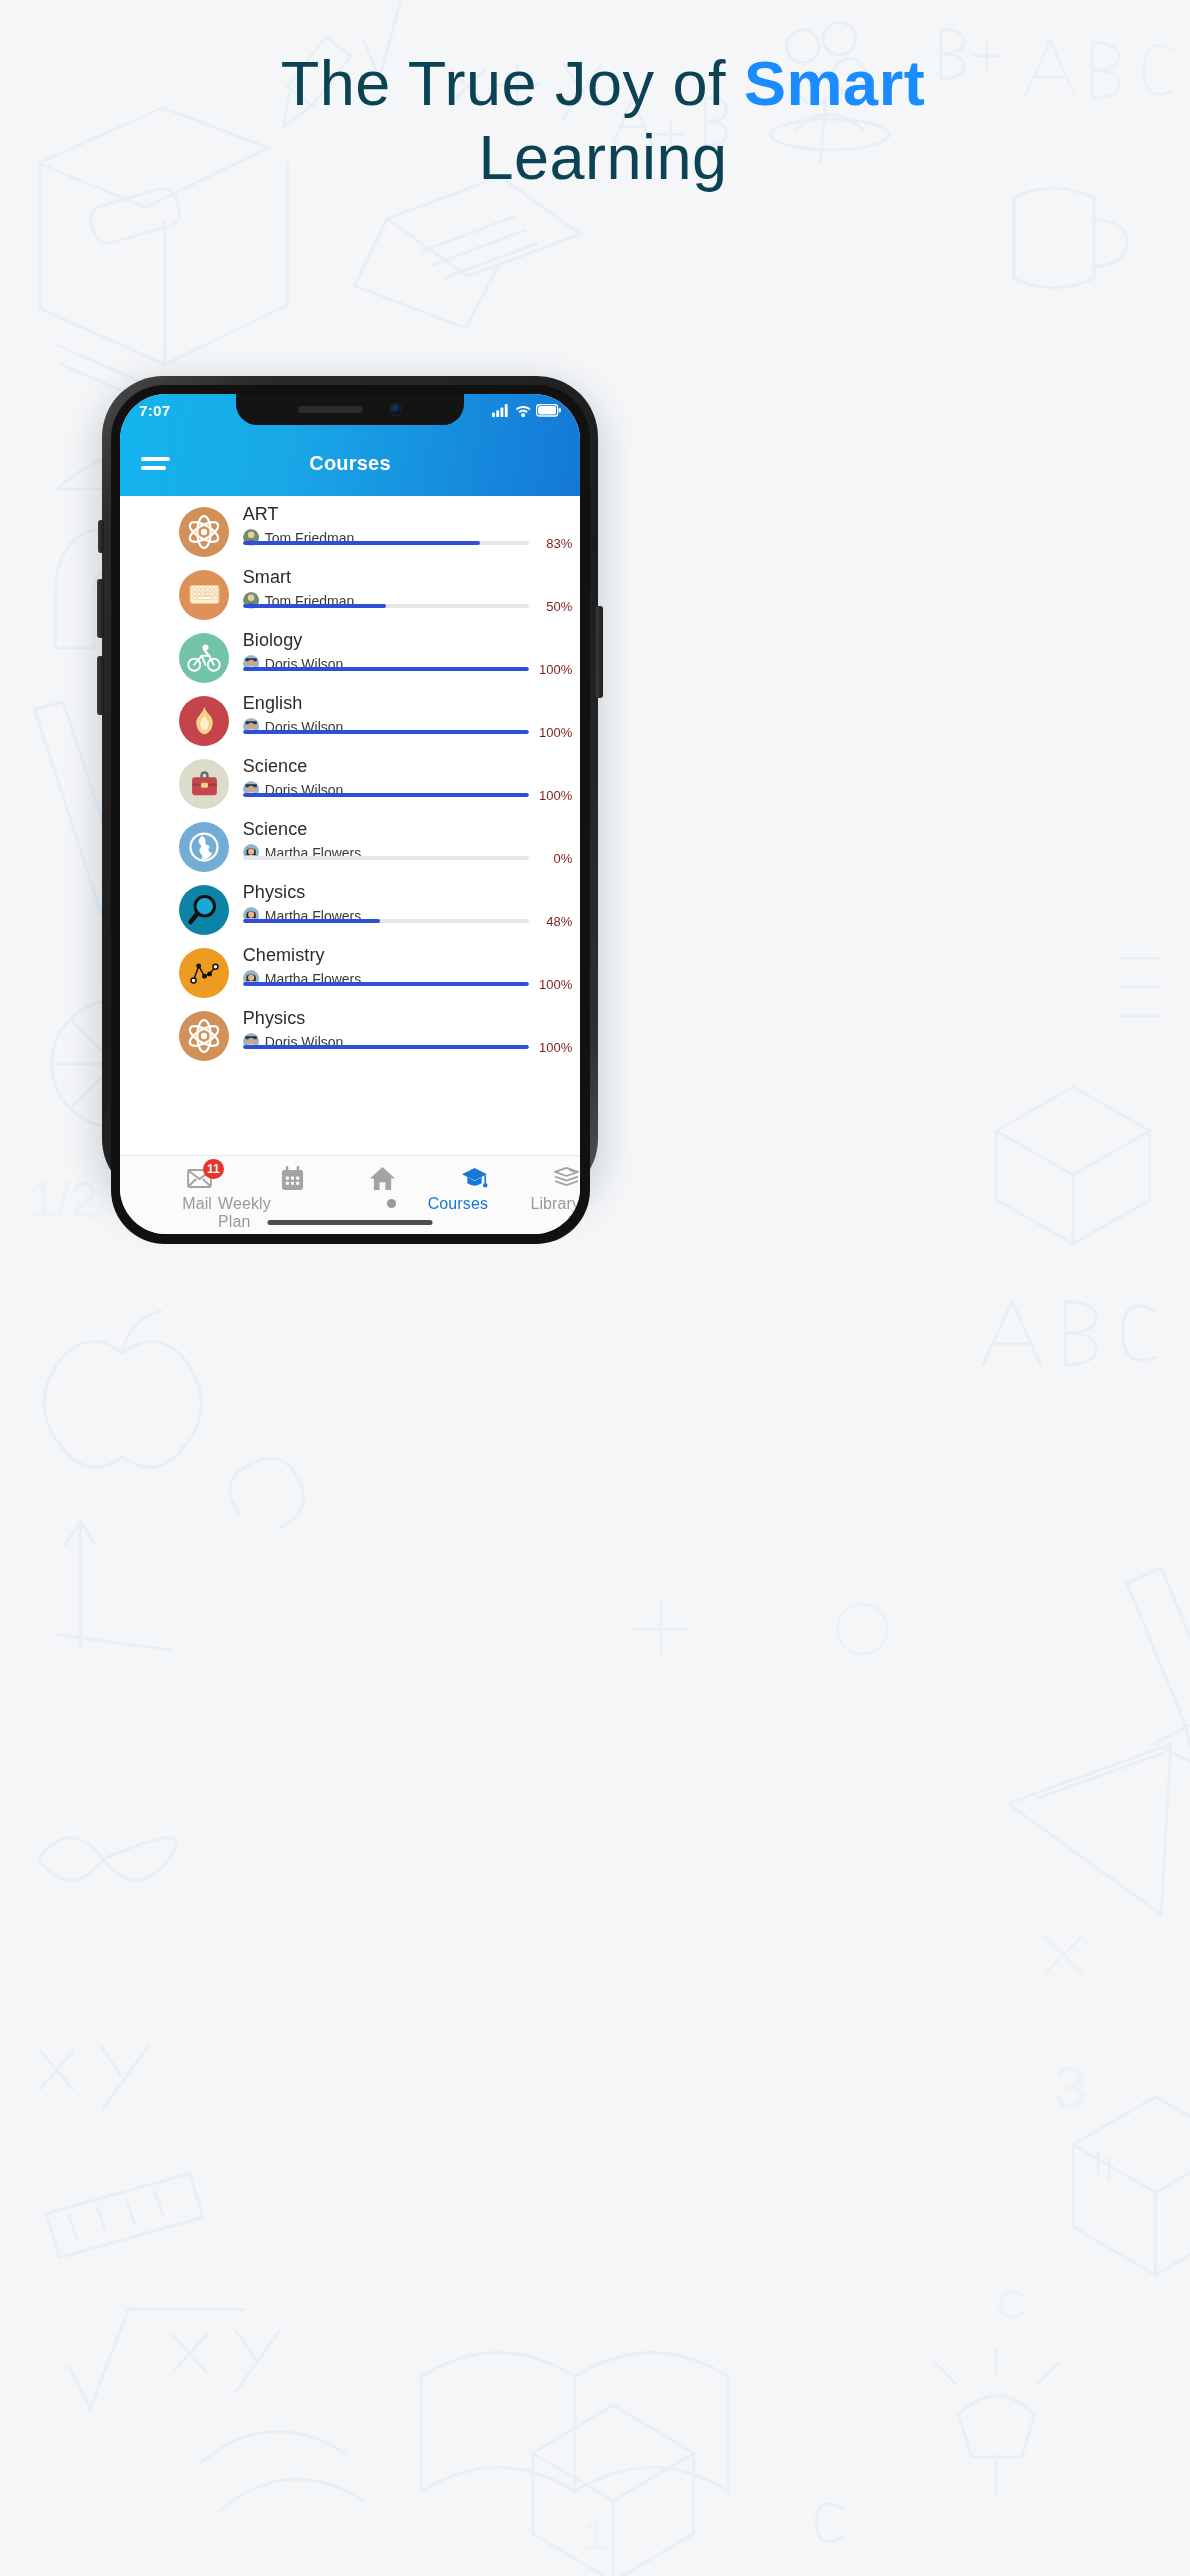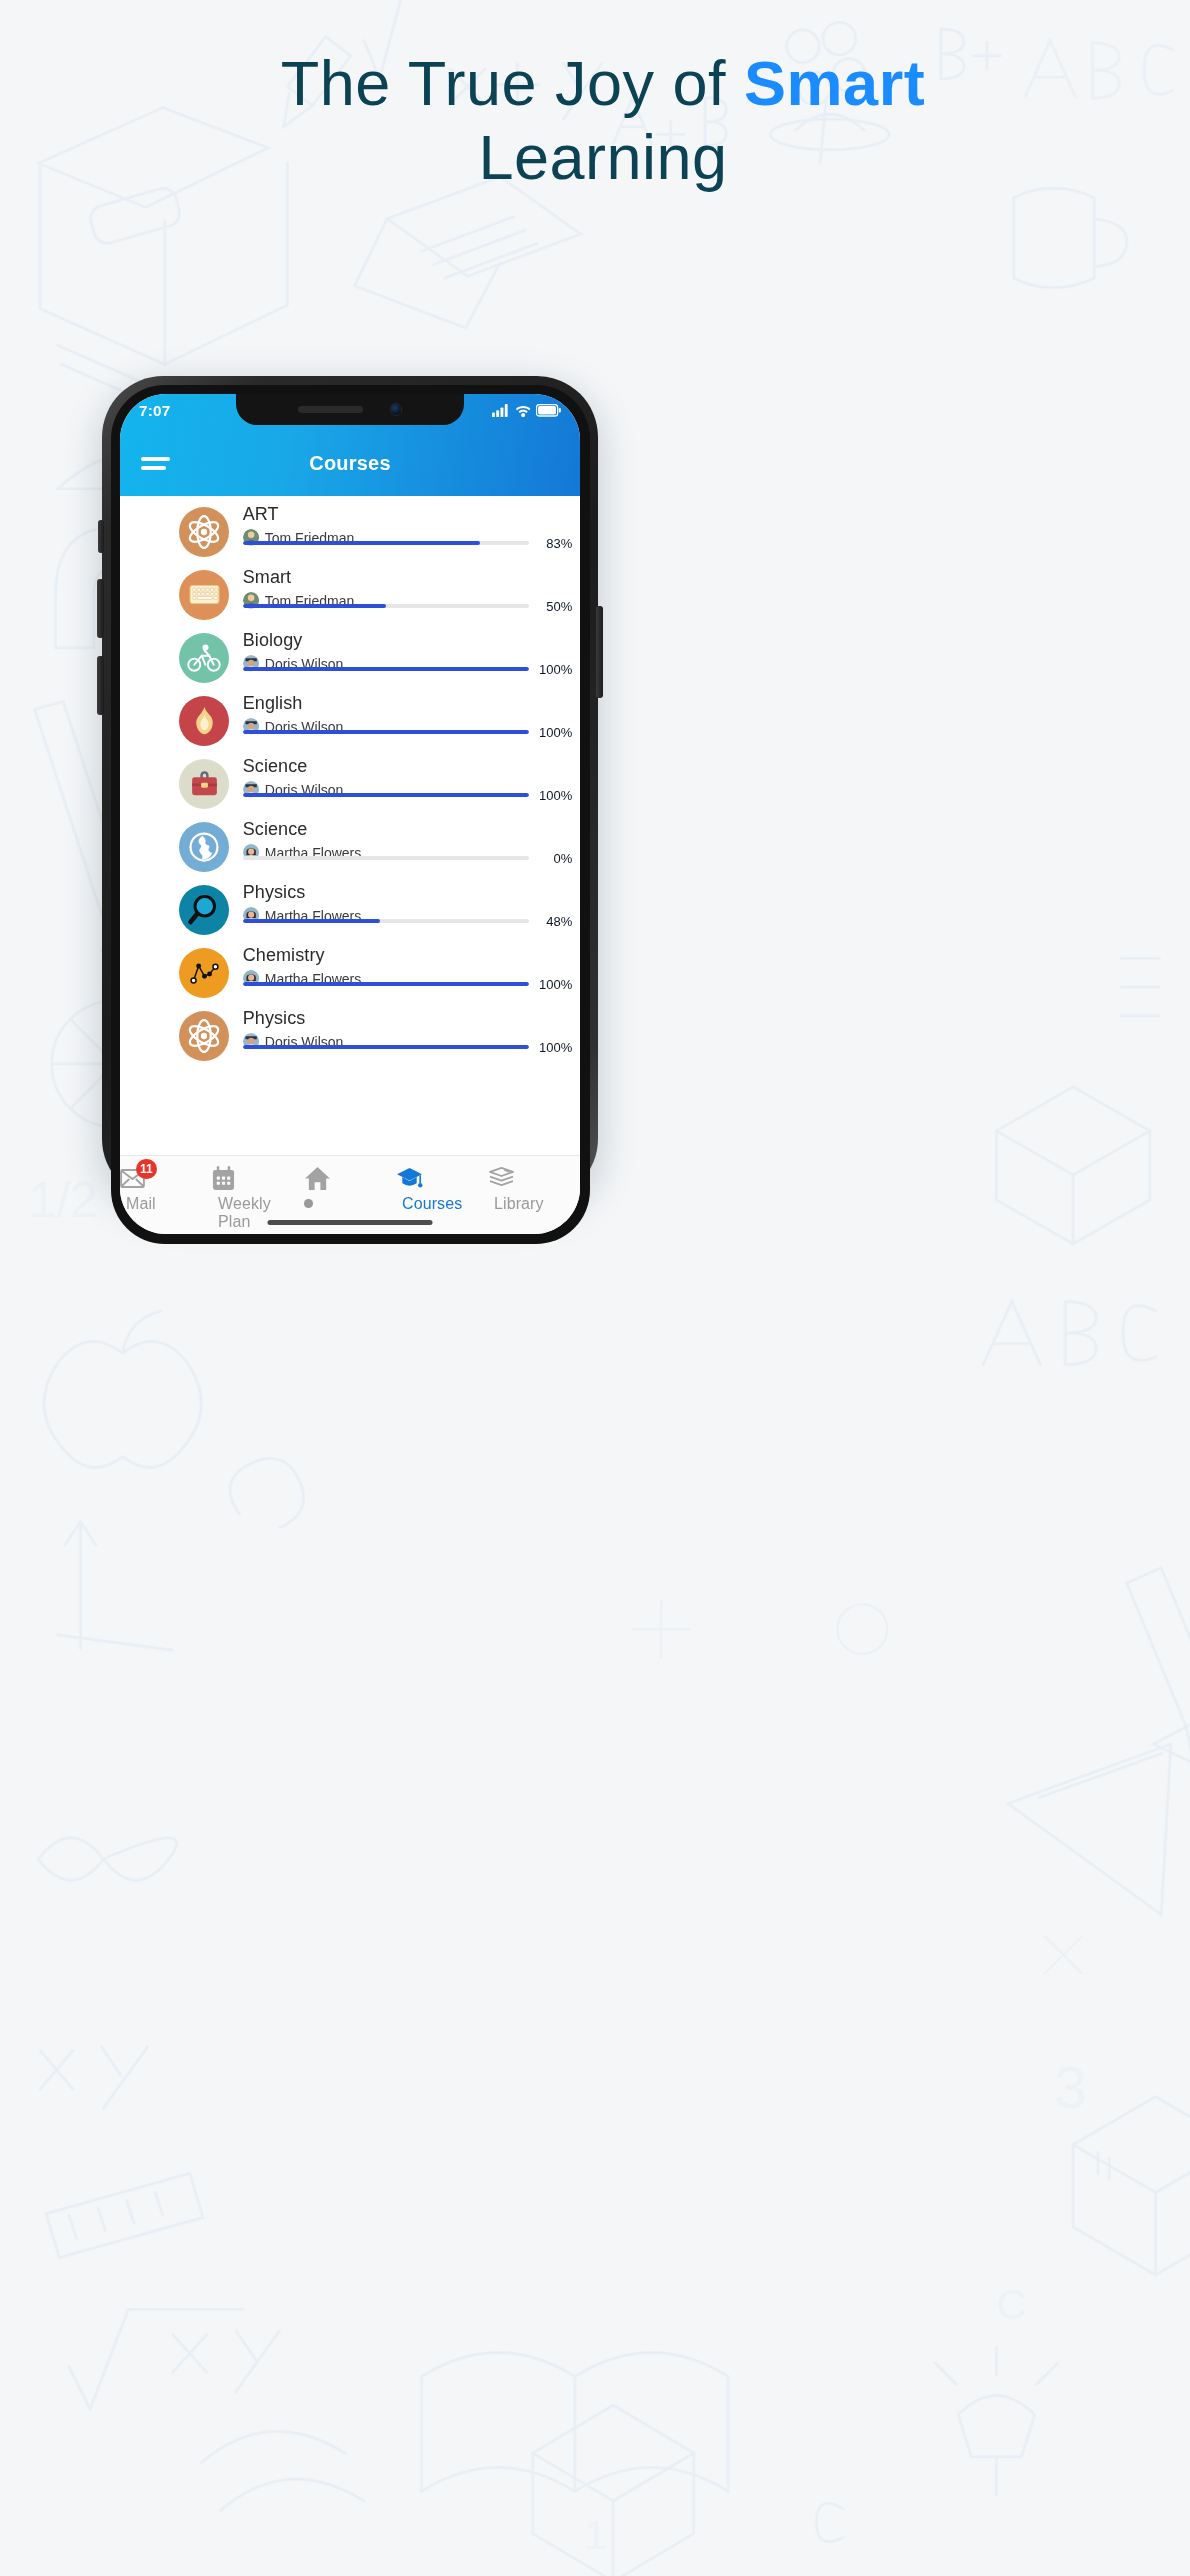--- a/index.html
+++ b/index.html
@@ -251,41 +251,41 @@
     overflow: hidden;
   }
   .progress-fill {
     height: 100%;
     background: #2f4fd8;
     border-radius: 1.9px;
   }
   .progress-pct {
     flex: 0 0 auto;
     font-size: 13px;
-    color: #0f172a;
+    color: #7f1d1d;
     margin-left: 7.7px;
     min-width: 36px;
     text-align: right;
   }
 
   
   #tab-bar {
     flex: 0 0 79px;
     height: 79px;
     background: #fbfbfb;
     border-top: 1px solid #e8e8e8;
     display: flex;
     align-items: flex-start;
     padding-top: 8.6px;
   }
   .tab-item {
     flex: 1 1 0;
     display: flex;
     flex-direction: column;
-    align-items: flex-start;
+    align-items: flex-end;
     gap: 3.8px;
     cursor: pointer;
     position: relative;
   }
   .tab-icon-wrap {
     position: relative;
     height: 27px;
     display: flex;
     align-items: center;
     justify-content: center;

